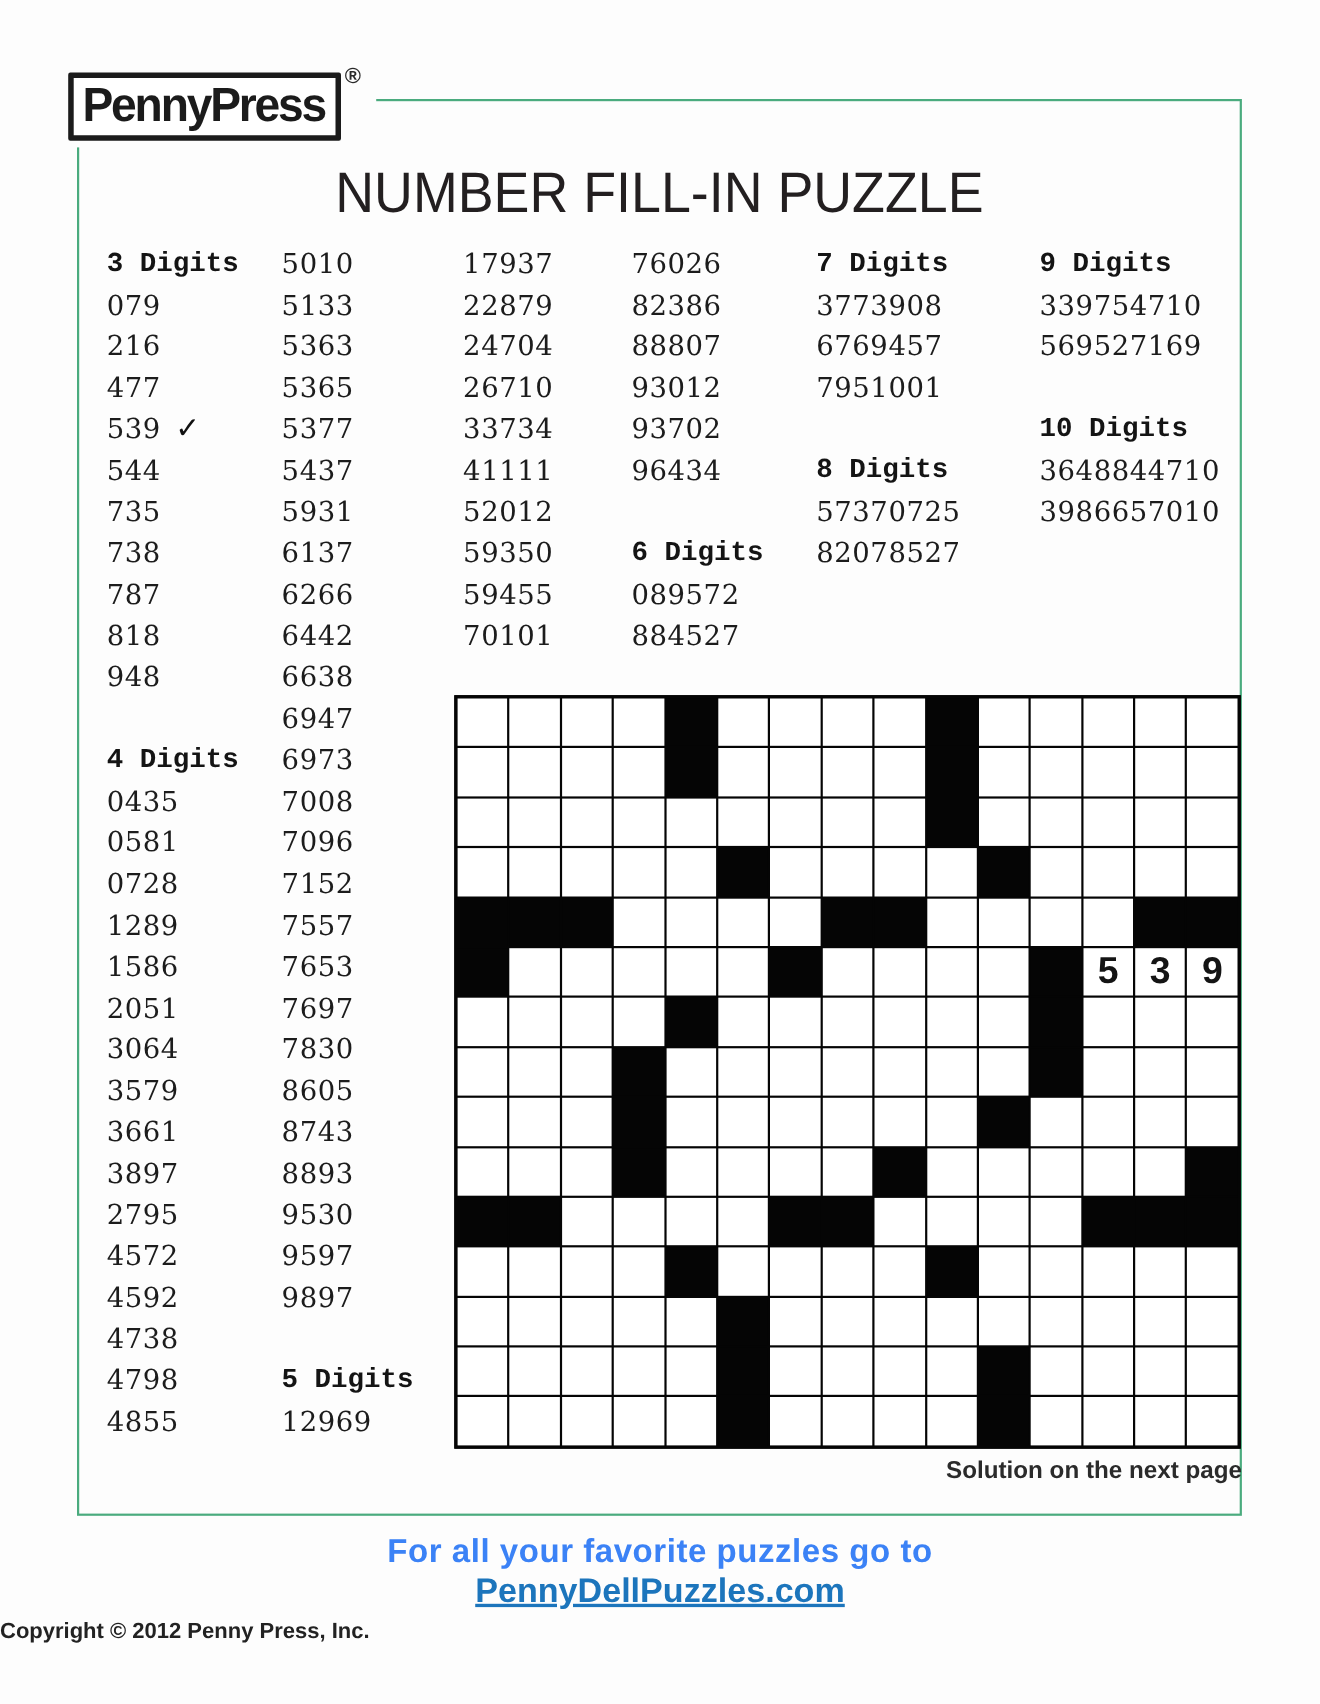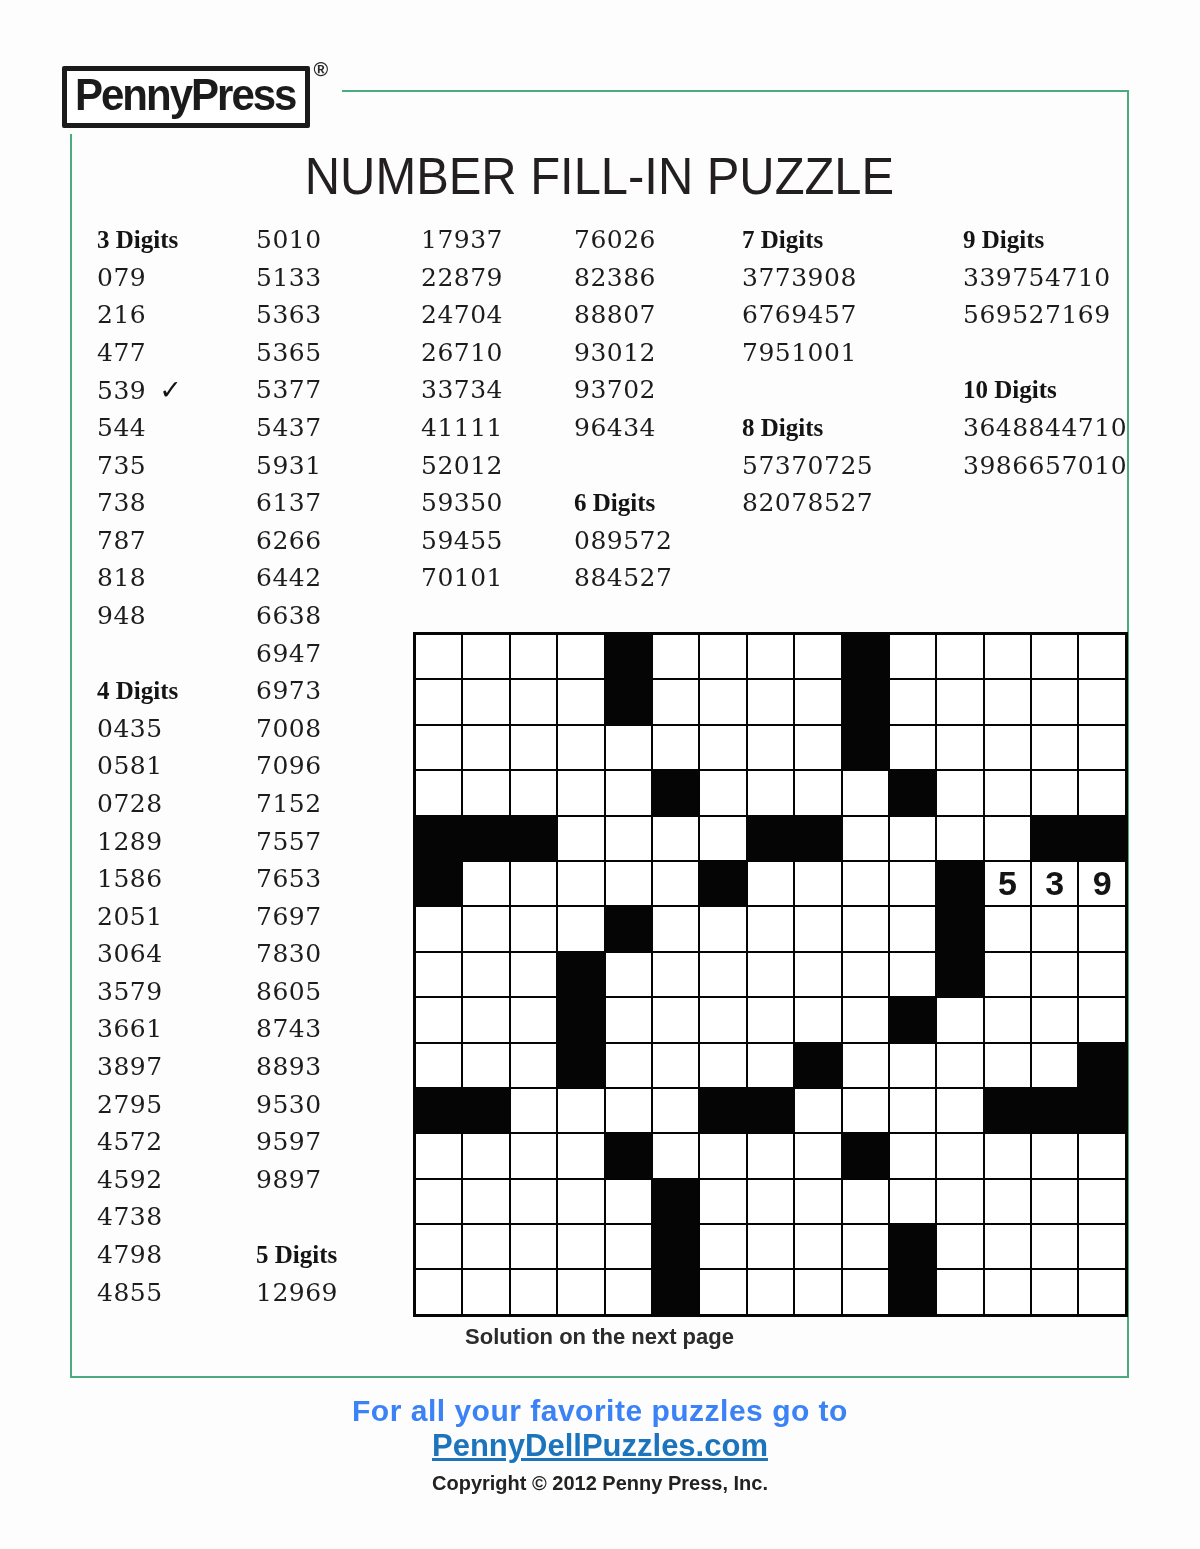--- a/index.html
+++ b/index.html
@@ -21,50 +21,50 @@
 
   
   .title { position:absolute; left:70px; top:146px; width:1059px; text-align:center;
            font-size:52px; font-weight:normal; color:#231f20; letter-spacing:0px; }
   .title span { display:inline-block; transform:scaleX(0.94); }
 
   
   .wordlist { position:absolute; left:0; top:222px; width:1200px; height:1100px; }
   .wl-col { position:absolute; top:0; white-space:nowrap; }
   .col1 { left:97px; }  .col2 { left:256px; }  .col3 { left:421px; }
-  .col4 { left:574px; } .col5 { left:742px; }  .col6 { left:945px;margin-left:18px; }
+  .col4 { left:574px; } .col5 { left:742px; }  .col6 { left:945px; }
   .wl-row { height:37.6px; line-height:35px; }
   .wl-word { font-family:"DejaVu Serif", serif; font-size:25px; letter-spacing:0.5px;
              color:#1c1c1c; }
-  .wl-header { font-family:Liberation Serif, serif; font-size:25px; font-weight:bold;
+  .wl-header { font-family:Liberation Mono, monospace; font-size:25px; font-weight:bold;
                color:#141414; }
   .check { font-size:27px; font-weight:bold; margin-left:13px; color:#111;
            font-family:"DejaVu Sans", sans-serif; }
 
   
   .grid { position:absolute; left:413px; top:632px; background:#050505;
           border:3px solid #050505; display:grid;
           grid-template-columns:repeat(15, 45.4px); grid-template-rows:repeat(15, 43.4px);
           gap:2px; }
   .cell { background:#ffffff; display:flex; align-items:center; justify-content:center; }
   .cell.black { background:#050505; }
   .cell.prefilled { font-size:34px; font-weight:bold; color:#141414;
                     font-family:"Liberation Sans", sans-serif; }
 
   
-  .solution-note { position:absolute; left:70px; top:1324px; width:1059px; text-align:center;
+  .solution-note { position:absolute; left:70px; top:1324px; width:1059px; text-align:right;
                    font-size:22px; font-weight:bold; color:#2b2b2b; }
 
   
   .promo { position:absolute; left:0; top:1394px; width:1200px; text-align:center;
            font-size:30px; font-weight:bold; color:#3b82f6; letter-spacing:0.5px; }
   .site-link { position:absolute; left:0; top:1428px; width:1200px; text-align:center;
                font-size:31px; font-weight:bold; }
   .site-link a { color:#1c75bc; text-decoration:underline; cursor:pointer; }
-  .copyright { position:absolute; left:0; top:1472px; width:1200px; text-align:center;
+  .copyright { position:absolute; left:0; top:1472px; width:1200px; text-align:left;
                font-size:20px; font-weight:bold; color:#222222; }
 </style>
 </head>
 <body>
 
 <div class="page">
 
   <div class="green-frame"></div>
 
   <div class="logo-wrap">

